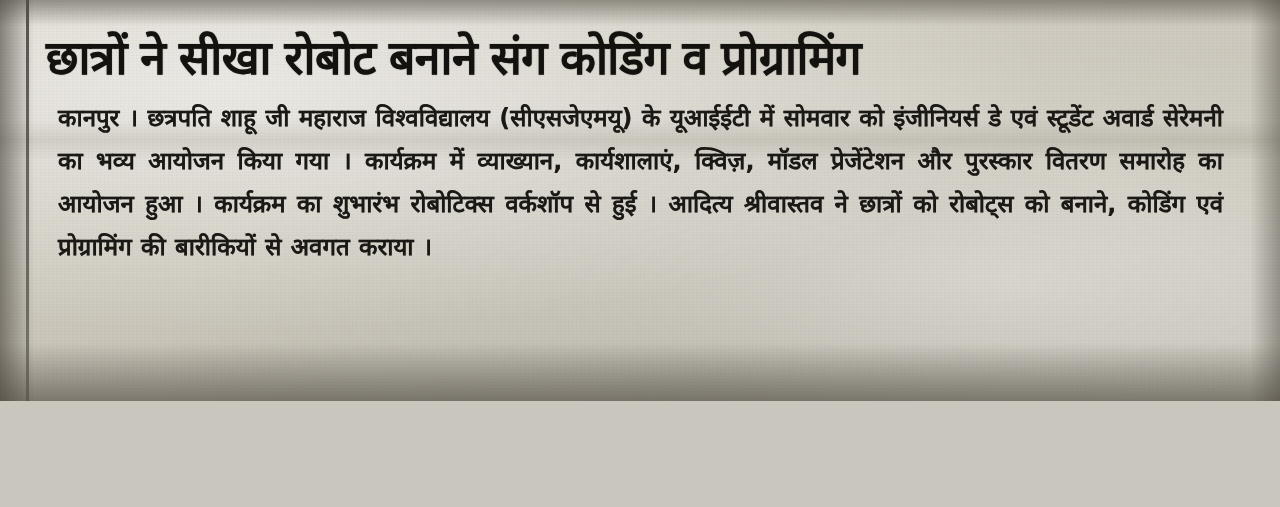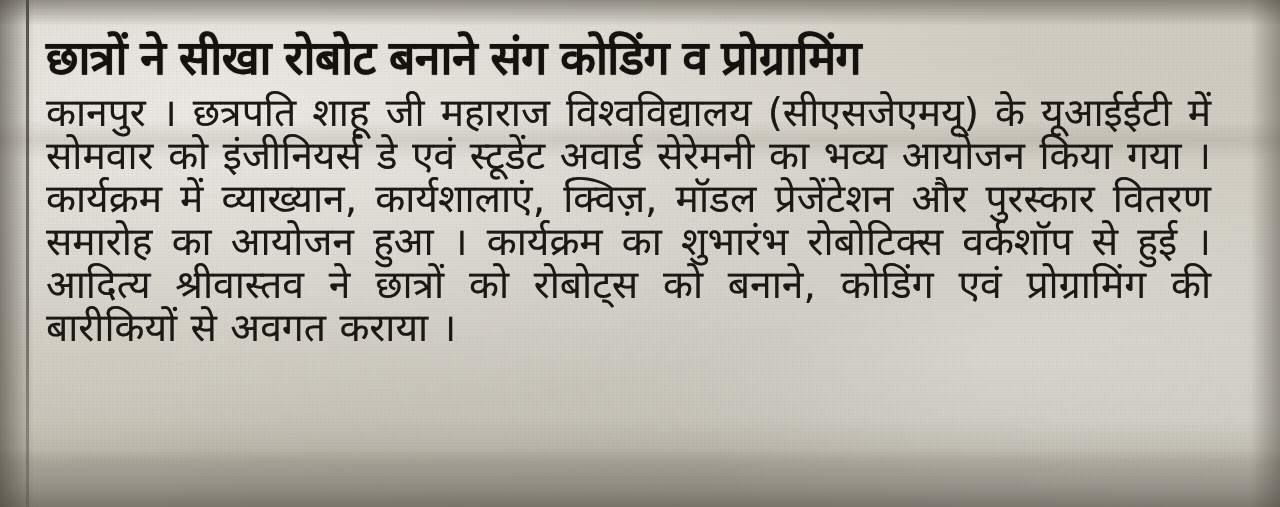--- a/index.html
+++ b/index.html
@@ -11,21 +11,21 @@
     height: 507px;
     overflow: hidden;
     font-family: "DejaVu Sans", sans-serif;
     background: #c9c6bd;
   }
 
   
   .clipping {
     position: relative;
     width: 1280px;
-    height: 507px;
+    height: 401px;
     box-sizing: border-box;
     background:
       
       radial-gradient(ellipse at 18% 22%, rgba(255,255,255,0.55) 0%, rgba(255,255,255,0) 55%),
       radial-gradient(ellipse at 78% 70%, rgba(255,255,255,0.40) 0%, rgba(255,255,255,0) 60%),
       radial-gradient(ellipse at 55% 95%, rgba(120,115,100,0.25) 0%, rgba(120,115,100,0) 55%),
       linear-gradient(170deg, #d7d3c8 0%, #cfcbc0 35%, #c6c2b6 70%, #bdb9ad 100%);
     overflow: hidden;
   }
 
@@ -101,25 +101,25 @@
     color: #14120f;
     margin: 0 0 6px 0;
     white-space: nowrap;
     transform: scaleX(0.985);
     transform-origin: left top;
     text-shadow: 0 0 1px rgba(20,18,15,0.65);
   }
 
   .body-text {
     font-family: "DejaVu Sans", sans-serif;
-    font-weight: 400;
-    font-size: 39px;
+    font-weight: 700;
+    font-size: 24px;
     line-height: 43px;
     color: #1b1915;
-    margin: 0;
+    margin: 12px;
     text-align: justify;
     width: 1165px;
     word-spacing: 1px;
     text-shadow: 0 0 0.6px rgba(27,25,21,0.45);
   }
 
   
   .band-a, .band-b {
     position: absolute;
     left: 0; right: 0;

